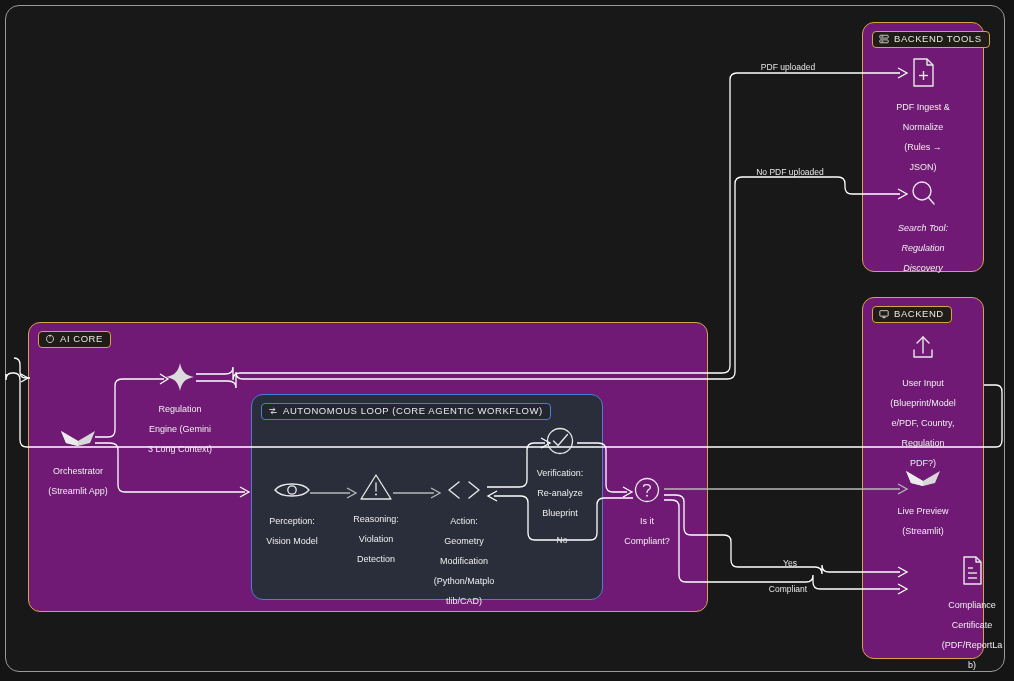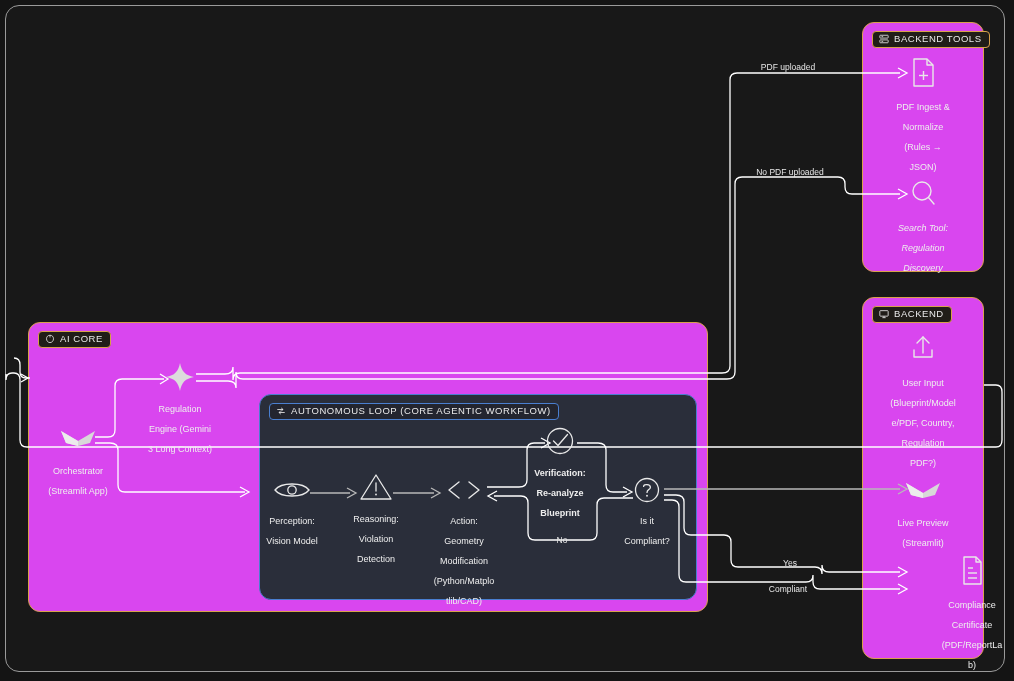--- a/index.html
+++ b/index.html
@@ -18,42 +18,42 @@
   .edge{fill:none;stroke:#ffffff;stroke-width:1.3;}
   .edge-dim{fill:none;stroke:#b9b9b9;stroke-width:1.3;}
   .arrow{fill:none;stroke:#ffffff;stroke-width:1.3;}
   .arrow-dim{fill:none;stroke:#b9b9b9;stroke-width:1.3;}
   .edge-label{
     font-size:8.5px;fill:#e6e6e6;text-anchor:middle;
     font-family:"Liberation Sans","DejaVu Sans",sans-serif;
   }
   
   .panel{position:absolute;box-sizing:border-box;border-radius:12px;}
-  .panel-amber{border:1.4px solid #d8a14a;background:#d946ef;}
+  .panel-amber{border:1.4px solid #d8a14a;background:#701a75;}
   .panel-blue{border:1.4px solid #4a7fd0;background:#2a2e3a;}
   .badge{
     position:absolute;top:8px;left:9px;display:flex;align-items:center;gap:5px;
     padding:2px 7px 3px 6px;border-radius:4px;
     font-size:9.5px;letter-spacing:.55px;line-height:1;
     background:#1d1b18;color:#e9e9e9;white-space:nowrap;
   }
   .badge-amber{border:1px solid #d8a14a;background:#201d18;}
   .badge-blue{border:1px solid #4a7fd0;background:#23252f;}
   .badge svg{display:block;}
   
   .node{position:absolute;display:flex;flex-direction:column;align-items:center;}
   .node .glyph{display:flex;align-items:center;justify-content:center;height:34px;}
   .node .cap{
     margin-top:7px;font-size:9px;line-height:20px;text-align:center;color:#eeeeee;
     white-space:pre-line;
   }
   #backend-panel{left:862px;top:22px;width:122px;height:250px;}
   #frontend-panel{left:862px;top:297px;width:122px;height:362px;}
   #aicore-panel{left:28px;top:322px;width:680px;height:290px;}
-  #loop-panel{left:259px;top:394px;width:438px;height:206px;}
+  #loop-panel{left:251px;top:394px;width:352px;height:206px;}
 </style>
 </head>
 <body>
 
 <div id="canvas">
   <div class="outer-frame"></div>
 
   <div class="panel panel-amber" id="backend-panel">
     <div class="badge badge-amber">
       <svg width="10" height="10" viewBox="0 0 12 12">
@@ -186,21 +186,21 @@
         <path d="M6 17 V24 H24 V17" fill="none" stroke="#e9e9e9" stroke-width="1.4" stroke-linecap="round" stroke-linejoin="round"></path>
       </svg>
     </div>
     <div class="cap">User Input
 (Blueprint/Model
 e/PDF, Country,
 Regulation
 PDF?)</div>
   </div>
 
-  <div class="node" style="left:882px;top:472px;width:82px;justify-content:center;">
+  <div class="node" style="left:882px;top:460px;width:82px;justify-content:center;">
     <div class="glyph">
       <svg width="36" height="26" viewBox="0 0 36 26">
         <path d="M1 7 L18 17 L35 7 L30 19 L18 22 L6 19 Z" fill="#d8d8d8"></path>
         <path d="M1 7 L18 17 L18 22 L6 19 Z" fill="#ececec"></path>
       </svg>
     </div>
     <div class="cap">Live Preview
 (Streamlit)</div>
   </div>
 
@@ -273,21 +273,21 @@
         <path d="M27 4 L37 12 L27 20" fill="none" stroke="#e9e9e9" stroke-width="1.4" stroke-linecap="round" stroke-linejoin="round"></path>
       </svg>
     </div>
     <div class="cap">Action:
 Geometry
 Modification
 (Python/Matplo
 tlib/CAD)</div>
   </div>
 
-  <div class="node" style="left:520px;top:426px;width:80px;font-weight:bold;">
+  <div class="node" style="left:520px;top:426px;width:80px;">
     <div class="glyph" style="height:30px;">
       <svg width="32" height="32" viewBox="0 0 32 32">
         <circle cx="16" cy="16" r="12.5" fill="none" stroke="#e9e9e9" stroke-width="1.3"></circle>
         <path d="M9.5 16 L14 20.5 L23.5 9.5" fill="none" stroke="#e9e9e9" stroke-width="1.3" stroke-linecap="round" stroke-linejoin="round"></path>
       </svg>
     </div>
     <div class="cap">Verification:
 Re-analyze
 Blueprint</div>
   </div>

